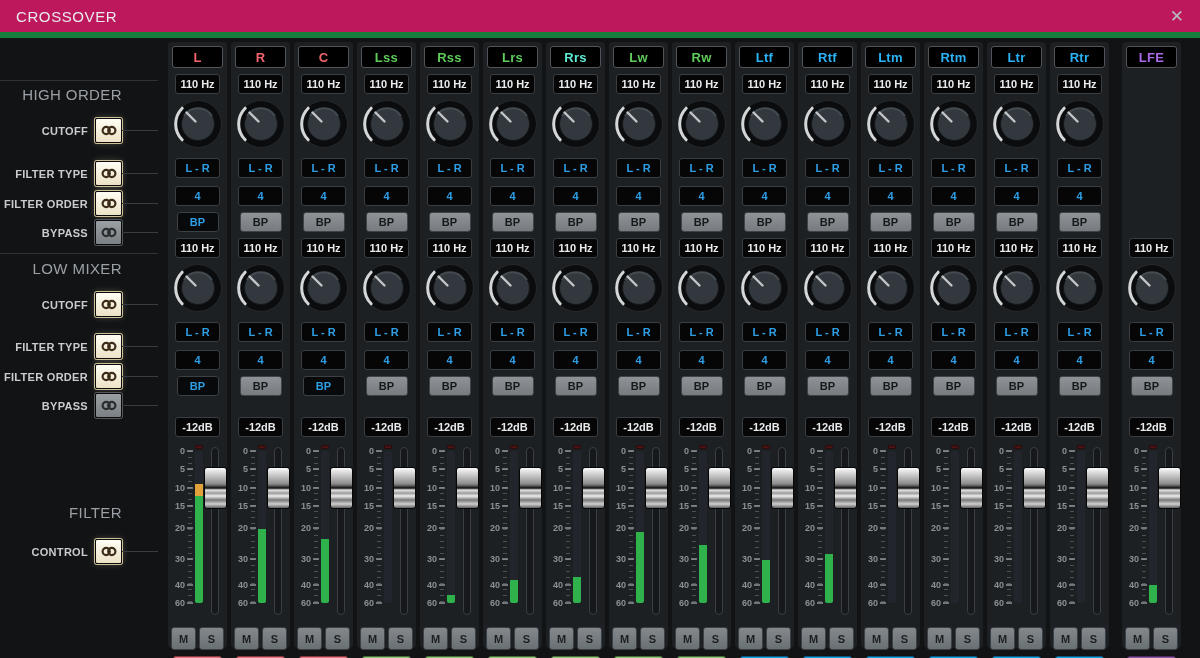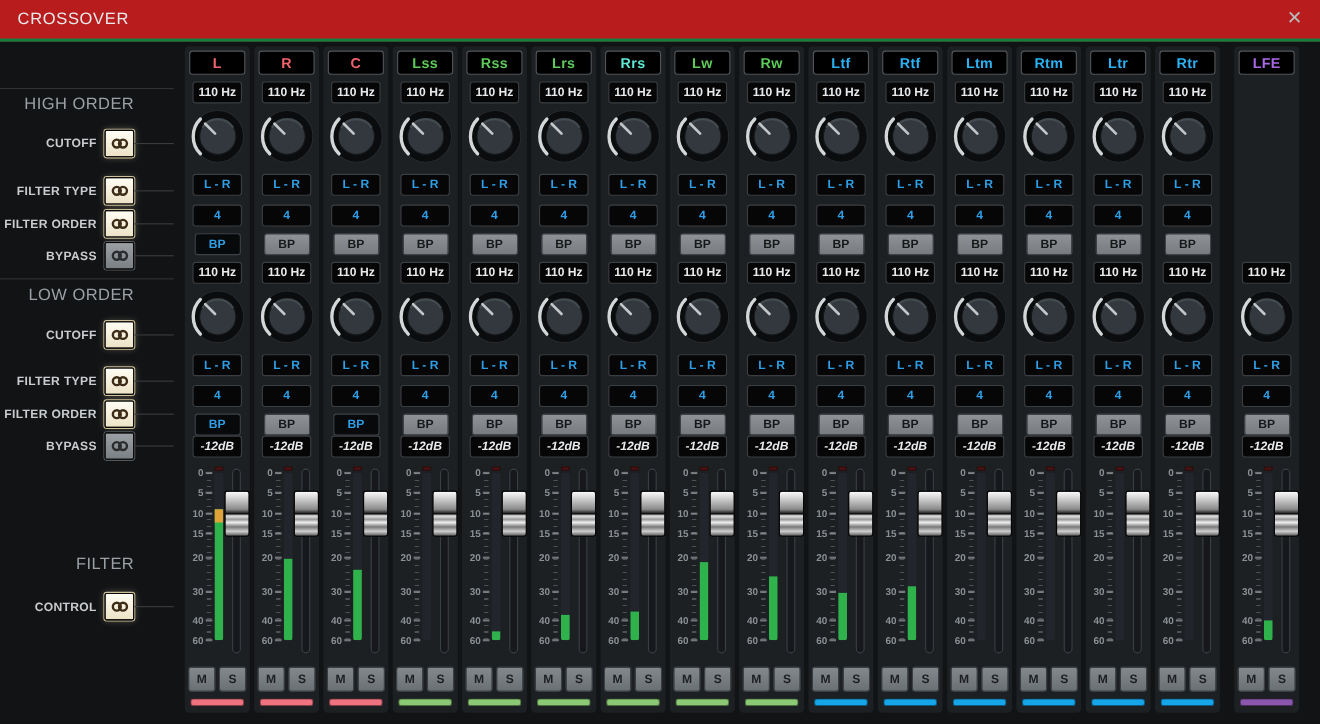--- a/index.html
+++ b/index.html
@@ -1,21 +1,21 @@
 <!DOCTYPE html>
 <html><head>
 <meta charset="utf-8">
 <style>
   * { margin:0; padding:0; box-sizing:border-box; }
   html,body { width:1200px; height:658px; background:#121315; overflow:hidden;
     font-family:"Liberation Sans", sans-serif; -webkit-font-smoothing:antialiased; }
 
   
-  .titlebar { height:38px; background:#b91c1c; display:flex; align-items:center;
-    justify-content:space-between; padding:0 16px; border-bottom:3px solid #15803d; }
+  .titlebar { height:38px; background:#be185d; display:flex; align-items:center;
+    justify-content:space-between; padding:0 16px; border-bottom:6px solid #15803d; }
   .titlebar .title { color:#e8eaec; font-size:15px; letter-spacing:.6px; font-weight:500; }
   .titlebar .close { color:#b7babd; font-size:17px; cursor:pointer; background:none;
     border:none; line-height:1; font-family:"DejaVu Sans", sans-serif; }
 
   
   .main { display:flex; height:620px; }
   .sidebar { position:relative; width:158px; flex:0 0 158px; background:#121315; }
   .sep { position:absolute; left:0; width:158px; height:1px; background:#303336; }
   .sheading { position:absolute; right:36px; color:#9aa0a5; font-size:15px;
     letter-spacing:.4px; white-space:nowrap; }
@@ -39,21 +39,21 @@
   .namebox { height:22px; margin:0 4px; background:#000; border:1px solid #515559;
     border-radius:3px; display:flex; align-items:center; justify-content:center;
     font-size:13px; font-weight:bold; letter-spacing:.3px; }
 
   .valbox { height:20px; margin:10px 7px 0; background:#060607; border:1px solid #3a3e42;
     border-radius:3px; display:flex; align-items:center; justify-content:center;
     font-size:11px; font-weight:bold; color:#e8eaec; }
   .valbox.blue { color:#2e9fe6; }
   .valbox.mt8 { margin-top:8px; }
   .valbox.mt6 { margin-top:6px; }
-  .valbox.mt5 { margin-top:0;font-style:italic; }
+  .valbox.mt5 { margin-top:21px; }
 
   .knobwrap { height:52px; margin-top:4px; display:flex; justify-content:center; cursor:pointer; }
 
   .bpbtn { width:42px; height:20px; margin:6px auto 0; display:flex; align-items:center;
     justify-content:center; font-size:11px; font-weight:bold; border-radius:3px; cursor:pointer; }
   .bpbtn.on  { background:#08090b; color:#2e9fe6; border:1px solid #3c4146; }
   .bpbtn.off { background:linear-gradient(#8f9397,#777b7f); color:#16181a; border:1px solid #404448; }
 
   .hidden-block { visibility:hidden; }
 
@@ -132,21 +132,21 @@
         <span class="slabel">BYPASS</span>
         <button class="linkbtn gray">
           <svg width="18" height="13" viewBox="0 0 18 13">
     <circle cx="6.2" cy="6.5" r="3.6" fill="none" stroke="#2a2c2e" stroke-width="2.2"></circle>
     <circle cx="11.8" cy="6.5" r="3.6" fill="none" stroke="#2a2c2e" stroke-width="2.2"></circle>
   </svg>
         </button>
         <span class="sline"></span>
       </div>
 
-    <div class="sheading" style="top:222px">LOW ORDER</div>
+    <div class="sheading" style="top:222px">LOW MIXER</div>
     <div class="srow" style="top:253px">
         <span class="slabel">CUTOFF</span>
         <button class="linkbtn cream">
           <svg width="18" height="13" viewBox="0 0 18 13">
     <circle cx="6.2" cy="6.5" r="3.6" fill="none" stroke="#3d2d18" stroke-width="2.2"></circle>
     <circle cx="11.8" cy="6.5" r="3.6" fill="none" stroke="#3d2d18" stroke-width="2.2"></circle>
   </svg>
         </button>
         <span class="sline"></span>
       </div>

